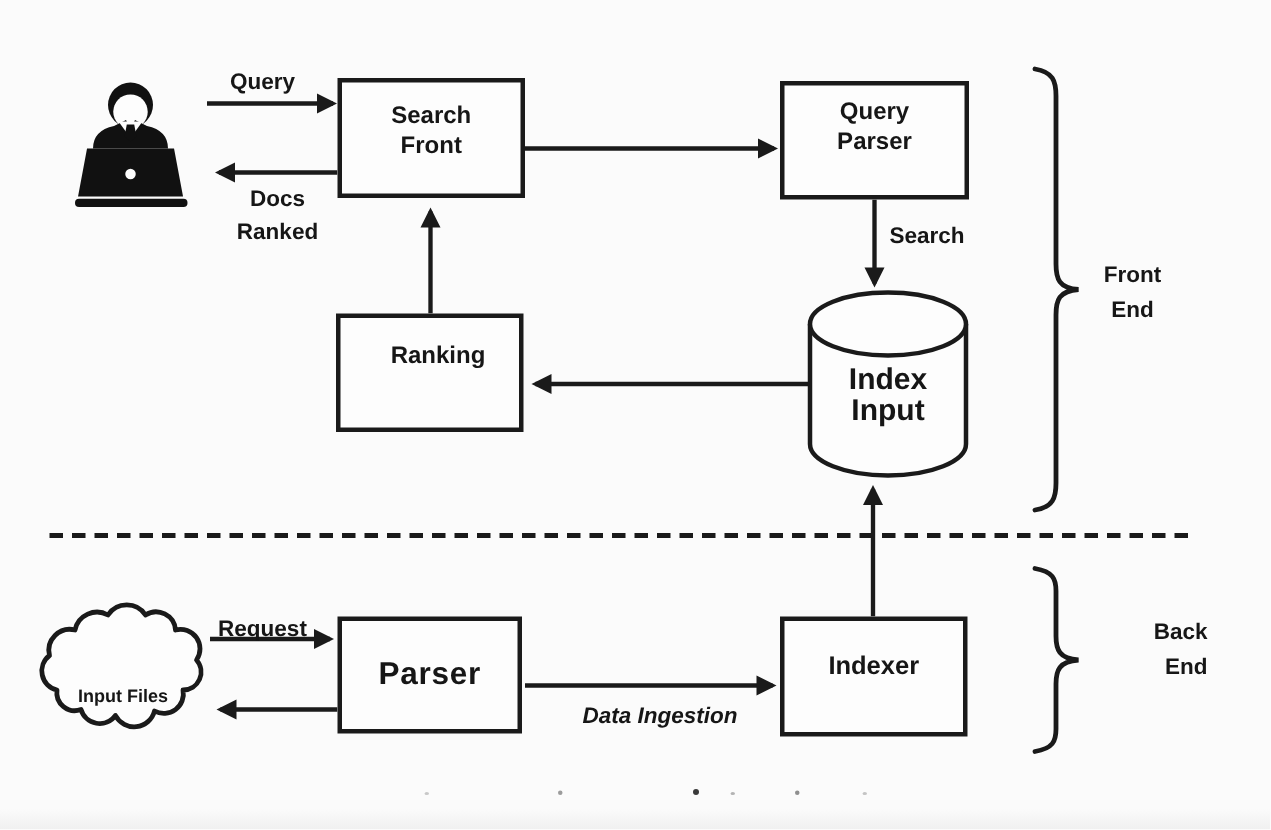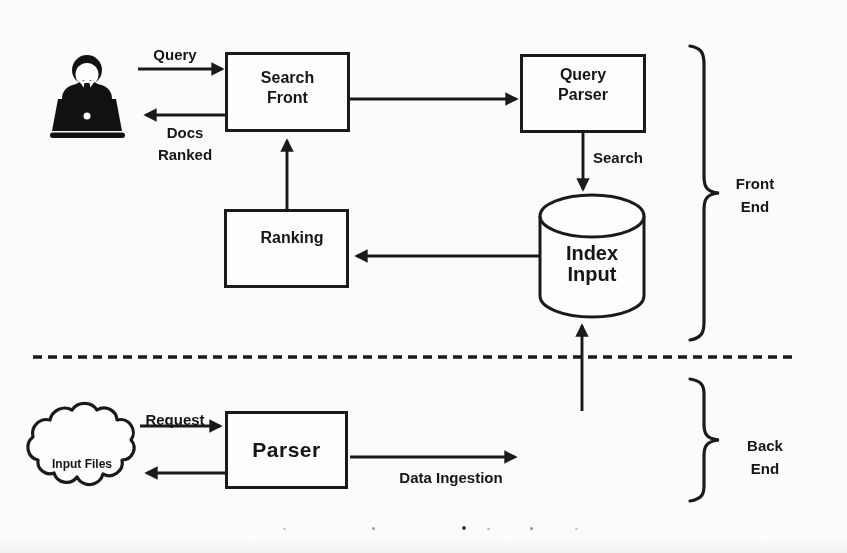--- a/index.html
+++ b/index.html
@@ -24,23 +24,23 @@
   #box-parser{left:225px;top:411px;width:123px;height:78px;justify-content:center;font-size:21px;letter-spacing:.5px;}
   #box-indexer{left:520px;top:411px;width:125px;height:80px;padding-top:20px;font-size:17px;}
   .lbl{
     position:absolute;font-weight:700;font-size:15px;line-height:18px;
     text-align:center;z-index:4;white-space:nowrap;
   }
   #lbl-query{left:125px;top:46px;width:100px;}
   #lbl-ranked-docs{left:135px;top:122px;width:100px;line-height:22px;}
   #lbl-search{left:583px;top:149px;width:70px;}
   #lbl-request{left:125px;top:398px;width:100px;margin-top:13px;}
-  #lbl-data-ingestion{left:381px;top:469px;width:140px;}
+  #lbl-data-ingestion{left:370px;top:469px;width:140px;font-style:italic;}
   #lbl-front-end{left:715px;top:172px;width:80px;line-height:23px;}
-  #lbl-back-end{left:725px;top:434px;width:80px;line-height:23px;}
+  #lbl-back-end{left:725px;top:410px;width:80px;line-height:23px;text-align:right;}
   #lbl-index-files{left:540px;top:243px;width:104px;font-size:20px;line-height:21px;z-index:4;}
   #lbl-input-files{left:32px;top:455px;width:100px;font-size:12px;}
   .dot{position:absolute;border-radius:50%;z-index:2;}
   .bottom-fade{
     position:absolute;left:0;right:0;bottom:0;height:14px;
     background:linear-gradient(#fbfbfb,#f0f0f0);z-index:1;
   }
 </style>
 </head>
 <body>
@@ -113,20 +113,23 @@
   <div class="box" id="box-query-parser">
     <span>Query</span>
     <span>Parser</span>
   </div>
   <div class="box" id="box-ranking">
     <span>Ranking</span>
   </div>
   <div class="box" id="box-parser">
     <span>Parser</span>
   </div>
+  <div class="box" id="box-indexer">
+    <span>Indexer</span>
+  </div>
 
   <div class="lbl" id="lbl-index-files">
     <div>Index</div>
     <div>Input</div>
   </div>
   <div class="lbl" id="lbl-input-files">Input Files</div>
 
   <div class="lbl" id="lbl-query">Query</div>
   <div class="lbl" id="lbl-ranked-docs">
     <div>Docs</div>

